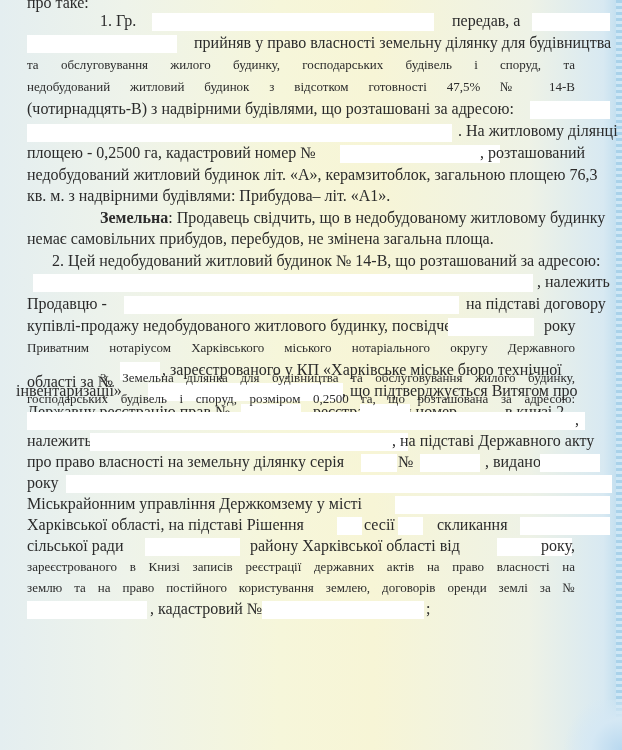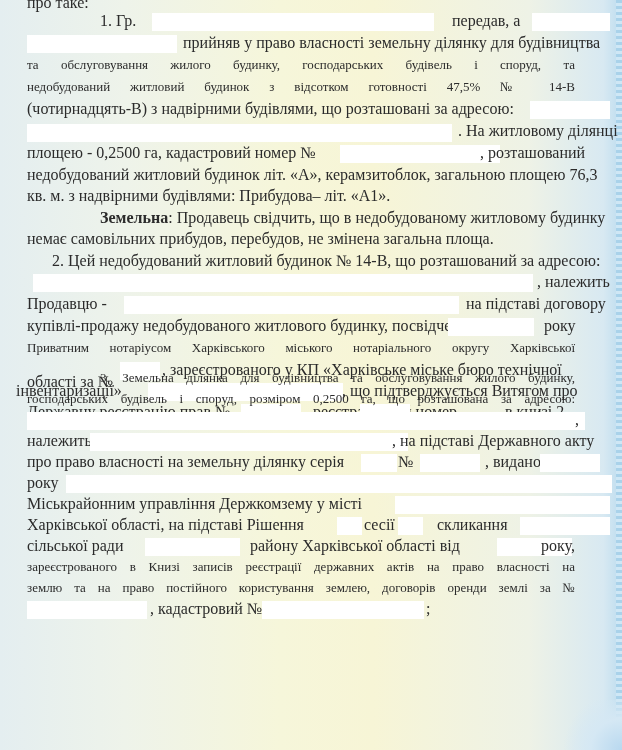--- a/index.html
+++ b/index.html
@@ -35,21 +35,21 @@
 <div>
 
   <div class="t" style="left:27px; top:-7px;">про таке:</div>
 
   <div class="t" style="left:100px; top:11px;">1. Гр.</div>
   <div class="red" style="left:152px; top:13px; width:282px; height:18px;"></div>
   <div class="t" style="left:452px; top:11px;">передав, а</div>
   <div class="red" style="left:532px; top:13px; width:78px; height:18px;"></div>
 
   <div class="red" style="left:27px; top:35px; width:150px; height:18px;"></div>
-  <div class="t just" style="left:183px; top:33px; width:392px;">прийняв у право власності земельну ділянку для будівництва</div>
+  <div class="t just" style="left:194px; top:33px; width:392px;">прийняв у право власності земельну ділянку для будівництва</div>
 
   <div class="line just" style="top:55px;">та обслуговування жилого будинку, господарських будівель і споруд, та</div>
   <div class="line just" style="top:77px;">недобудований житловий будинок з відсотком готовності 47,5% № 14-В</div>
   <div class="t" style="left:27px; top:99px;">(чотирнадцять-В) з надвірними будівлями, що розташовані за адресою:</div>
   <div class="red" style="left:530px; top:101px; width:80px; height:18px;"></div>
 
   <div class="red" style="left:27px; top:124px; width:425px; height:18px;"></div>
   <div class="t" style="left:458px; top:121px;">. На житловому ділянці</div>
 
   <div class="t" style="left:27px; top:143px;text-align:right;">площею - 0,2500 га, кадастровий номер №</div>
@@ -70,21 +70,21 @@
   <div class="t" style="left:537px; top:272px;">, належить</div>
 
   <div class="t" style="left:27px; top:294px;">Продавцю -</div>
   <div class="red" style="left:124px; top:296px; width:335px; height:18px;"></div>
   <div class="t" style="left:466px; top:294px;">на підставі договору</div>
 
   <div class="t" style="left:27px; top:316px;">купівлі-продажу недобудованого житлового будинку, посвідченого</div>
   <div class="red" style="left:448px; top:318px; width:86px; height:18px;"></div>
   <div class="t" style="left:544px; top:316px;">року</div>
 
-  <div class="line just" style="top:338px;">Приватним нотаріусом Харківського міського нотаріального округу Харківської</div>
+  <div class="line just" style="top:338px;">Приватним нотаріусом Харківського міського нотаріального округу Державного</div>
 
   <div class="t" style="left:27px; top:372px;">області за №</div>
   <div class="red" style="left:120px; top:362px; width:40px; height:18px;"></div>
   <div class="t" style="left:162px; top:360px;">, зареєстрованого у КП «Харківське міське бюро технічної</div>
 
   <div class="t" style="left:16px; top:381px;">інвентаризації»</div>
   <div class="red" style="left:148px; top:383px; width:195px; height:18px;"></div>
   <div class="t" style="left:342px; top:381px;">, що підтверджується Витягом про</div>
 
   <div class="t" style="left:27px; top:402px;">Державну реєстрацію прав №</div>

